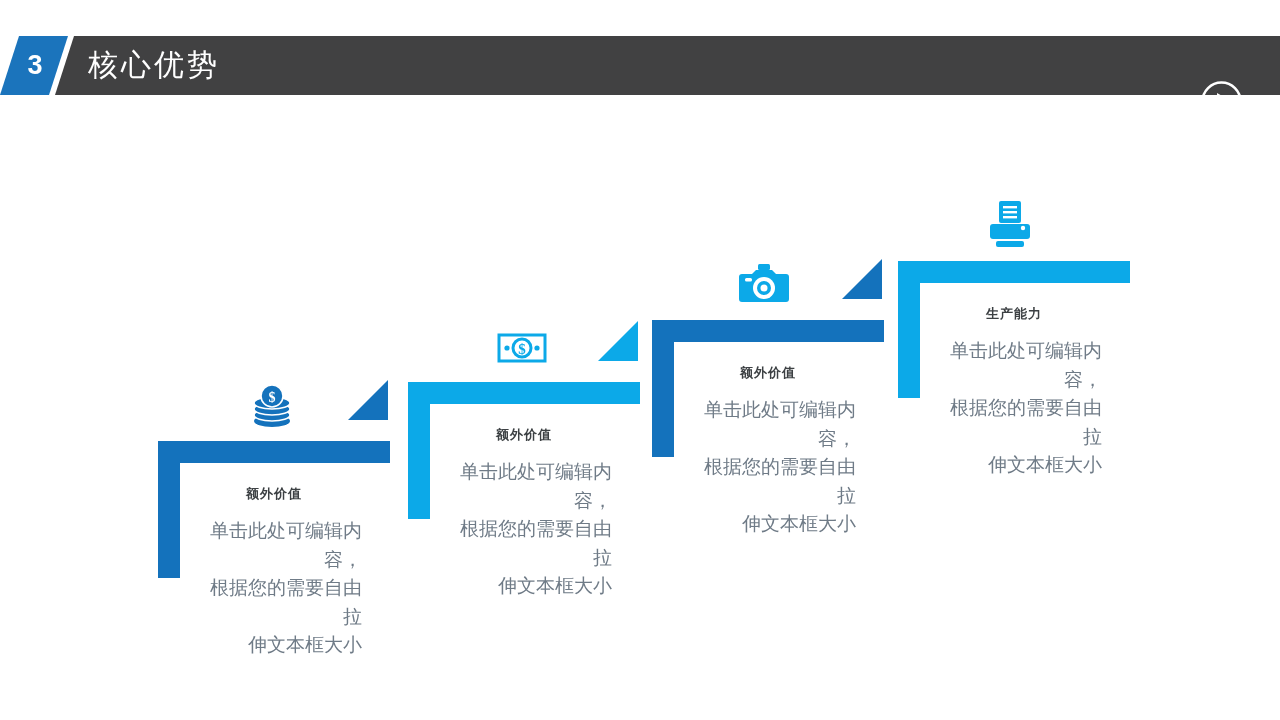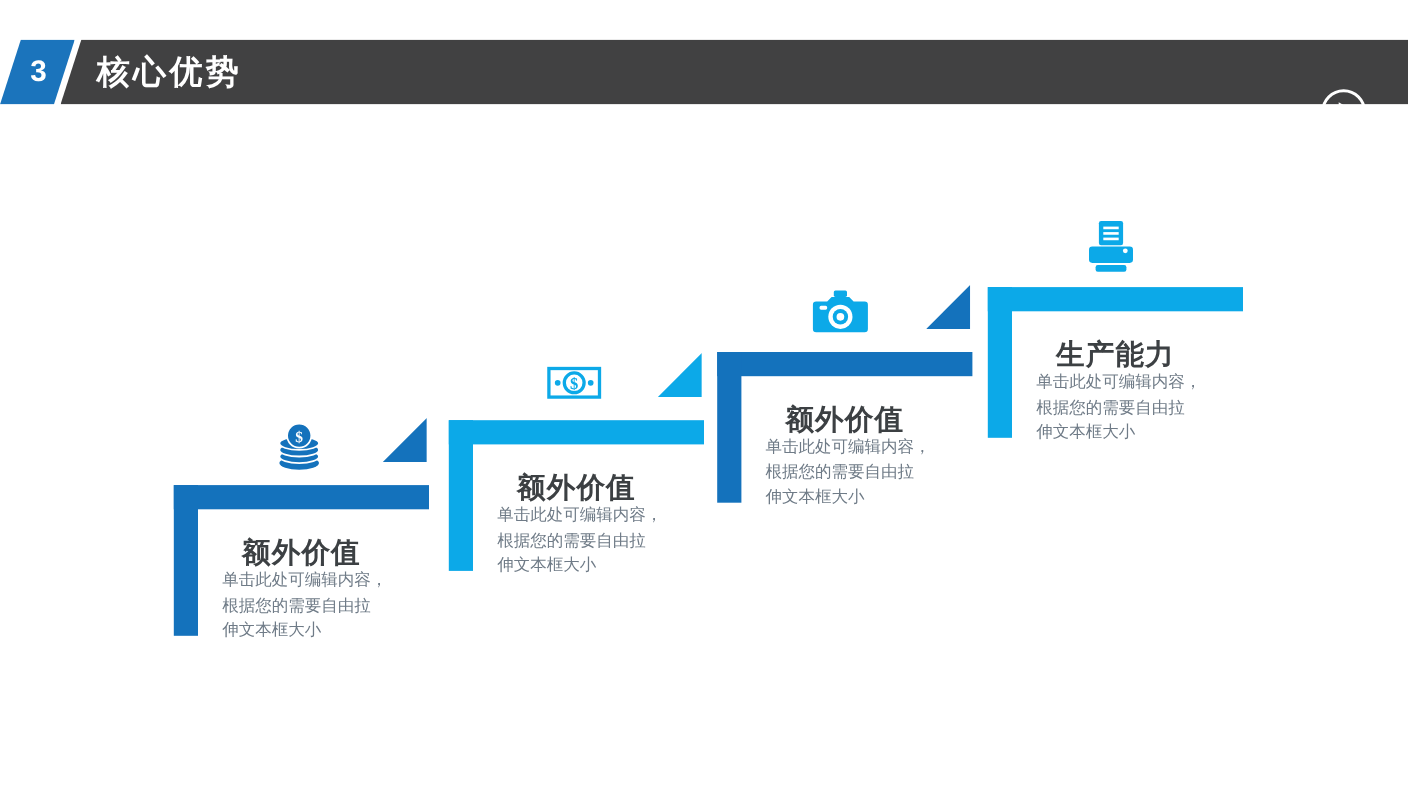--- a/index.html
+++ b/index.html
@@ -60,21 +60,21 @@
   }
   .header-title {
     position: absolute;
     left: 88px;
     top: 0;
     height: 59px;
     display: flex;
     align-items: center;
     color: #ffffff;
     font-size: 30px;
-    font-weight: bold;
+    font-weight: normal;
     letter-spacing: 3px;
   }
   .header-play {
     position: absolute;
     left: 1200px;
     top: 44px;
     width: 43px;
     height: 43px;
   }
 
@@ -111,31 +111,31 @@
   .icon-wrap {
     position: absolute;
     width: 56px;
     height: 56px;
   }
   .step-title {
     position: absolute;
     width: 232px;
     text-align: center;
     color: #3c4043;
-    font-size: 26px;
+    font-size: 13px;
     font-weight: bold;
     letter-spacing: 1px;
   }
   .step-body {
     position: absolute;
     width: 160px;
     color: #6f7b87;
-    font-size: 15px;
+    font-size: 19px;
     line-height: 1.5;
-    text-align: left;
+    text-align: right;
     white-space: pre-line;
   }
 
   
   #step-1 { left: 158px; top: 441px; }
   #step-2 { left: 408px; top: 382px; }
   #step-3 { left: 652px; top: 320px; }
   #step-4 { left: 898px; top: 261px; }
 
   #step-1 .tri { left: 190px; top: -61px; }

